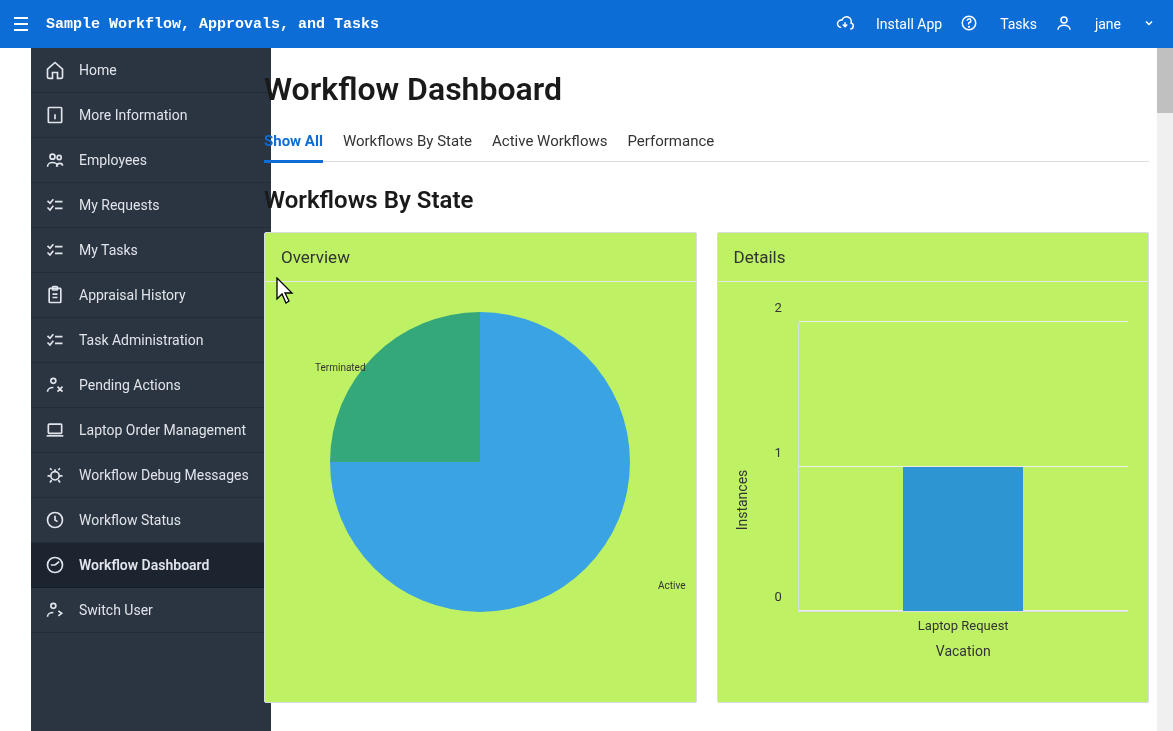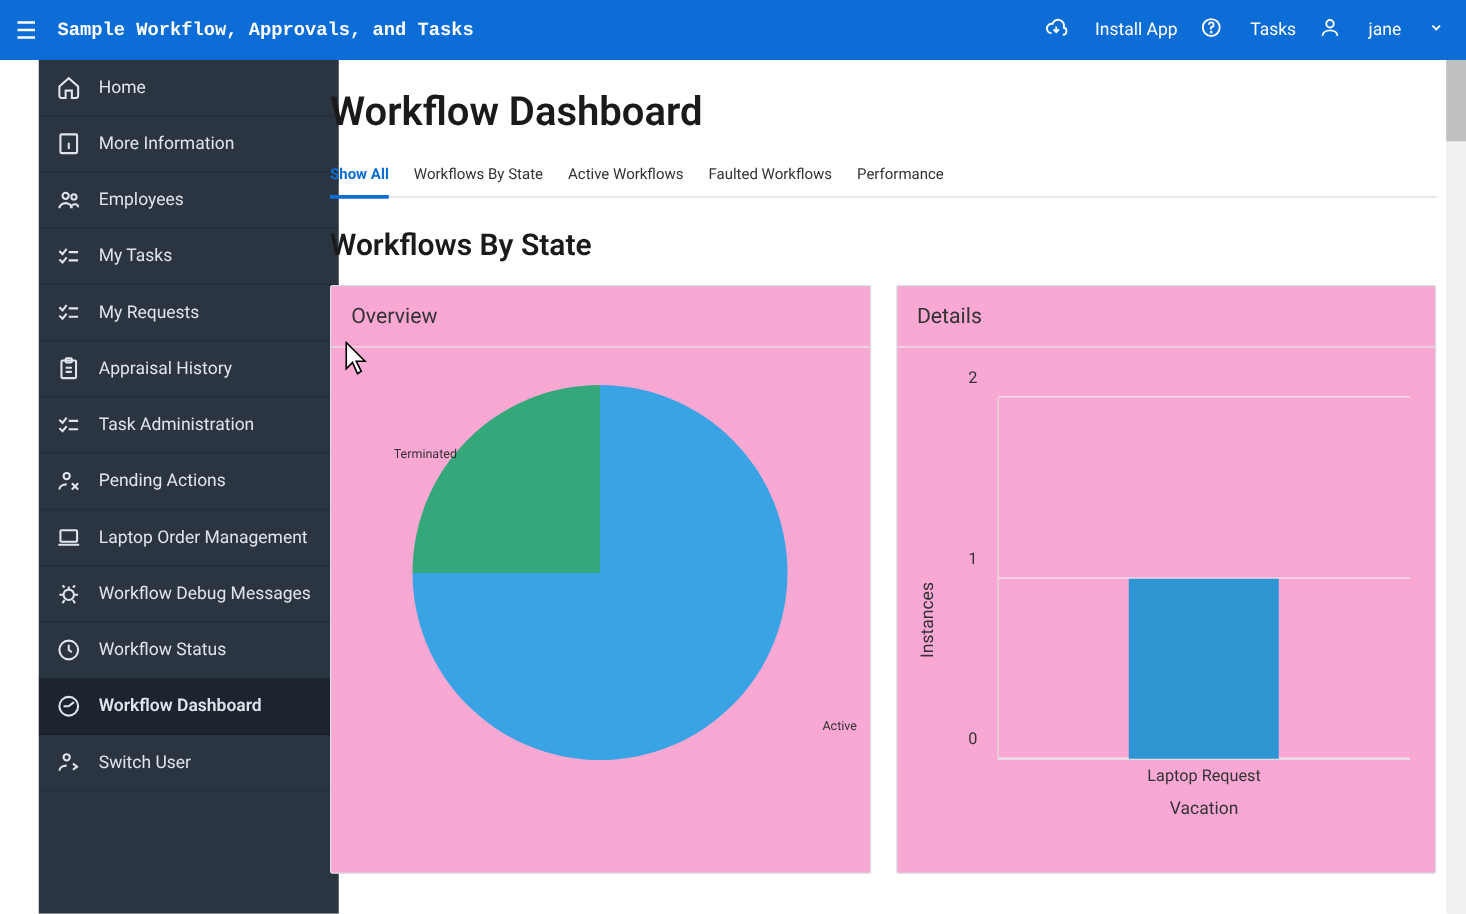--- a/index.html
+++ b/index.html
@@ -38,27 +38,27 @@
   font-size: 14px;
 }
 .sidebar-item.active { background: #1c2430; font-weight: 600; }
 .sidebar-icon { width: 20px; height: 20px; display:flex; align-items:center; justify-content:center; }
 .content {
   position: absolute; top: 48px; left: 240px; right: 0; bottom: 0;
   padding: 22px 24px; overflow-y: auto;
 }
 .page-title { font-size: 32px; font-weight: 600; color: #1a1a1a; }
 .tabs { display: flex; gap: 20px; border-bottom: 1px solid #ddd; margin-top: 14px; }
-.tab { padding: 10px 0; font-size: 12px; color: #333; cursor: pointer; }
+.tab { padding: 10px 0; font-size: 15px; color: #333; cursor: pointer; }
 .tab.active { color: #0d6dd6; font-weight: 700; border-bottom: 3px solid #0d6dd6; margin-bottom: -2px; }
 .section-title { font-size: 24px; font-weight: 600; margin-top: 24px; color: #1a1a1a; }
 .cards { display: flex; gap: 20px; margin-top: 18px; }
 .card {
   border: 1px solid #d8dbe0; border-radius: 2px; flex: 1;
-  background: #f9a8d4;
+  background: #bef264;
 }
 .card-header {
   padding: 14px 16px; font-size: 17px; color: #333;
   border-bottom: 1px solid #e8e8e8;
 }
 .card-body { padding: 30px 20px 30px 20px; position: relative; }
 .pie-wrap { display:flex; justify-content:center; position: relative; }
 .pie {
   width: 300px; height: 300px; border-radius: 50%;
   background: conic-gradient(#3aa3e3 0deg 180deg, #3aa3e3 180deg 270deg, #34a87a 270deg 360deg);
@@ -150,29 +150,29 @@
         </svg>
       </span>
       <span>Employees</span>
     </div>
     <div class="sidebar-item">
       <span class="sidebar-icon">
         <svg width="20" height="20" viewBox="0 0 24 24" fill="none" stroke="currentColor" stroke-width="2">
           <path d="M3 7l3 3 4-5M12 8h9M3 15l3 3 4-5M12 16h9"></path>
         </svg>
       </span>
+      <span>My Requests</span>
+    </div>
+    <div class="sidebar-item">
+      <span class="sidebar-icon">
+        <svg width="20" height="20" viewBox="0 0 24 24" fill="none" stroke="currentColor" stroke-width="2">
+          <path d="M3 7l3 3 4-5M12 8h9M3 15l3 3 4-5M12 16h9"></path>
+        </svg>
+      </span>
       <span>My Tasks</span>
-    </div>
-    <div class="sidebar-item">
-      <span class="sidebar-icon">
-        <svg width="20" height="20" viewBox="0 0 24 24" fill="none" stroke="currentColor" stroke-width="2">
-          <path d="M3 7l3 3 4-5M12 8h9M3 15l3 3 4-5M12 16h9"></path>
-        </svg>
-      </span>
-      <span>My Requests</span>
     </div>
     <div class="sidebar-item">
       <span class="sidebar-icon">
         <svg width="20" height="20" viewBox="0 0 24 24" fill="none" stroke="currentColor" stroke-width="2">
           <rect x="5" y="4" width="14" height="17" rx="1"></rect>
           <rect x="9" y="2" width="6" height="4" rx="1"></rect>
           <path d="M9 11h6M9 15h6"></path>
         </svg>
       </span>
       <span>Appraisal History</span>
@@ -240,21 +240,20 @@
       <span>Switch User</span>
     </div>
   </div>
 
 <div class="content">
   <div class="page-title">Workflow Dashboard</div>
   <div class="tabs" id="tabs">
       <div class="tab active">Show All</div>
       <div class="tab">Workflows By State</div>
       <div class="tab">Active Workflows</div>
-      <div class="tab">Faulted Workflows</div>
       <div class="tab">Performance</div>
     </div>
   <div class="section-title">Workflows By State</div>
 
   <div class="cards">
     <div class="card">
       <div class="card-header">Overview</div>
       <div class="card-body">
         <svg class="cursor-arrow" style="left:10px; top:-5px;" width="22" height="28" viewBox="0 0 20 28">
             <path d="M1 1 L1 22 L6 17 L10 26 L13 24 L9 16 L16 16 Z" fill="#fff" stroke="#000" stroke-width="1.3"></path>

